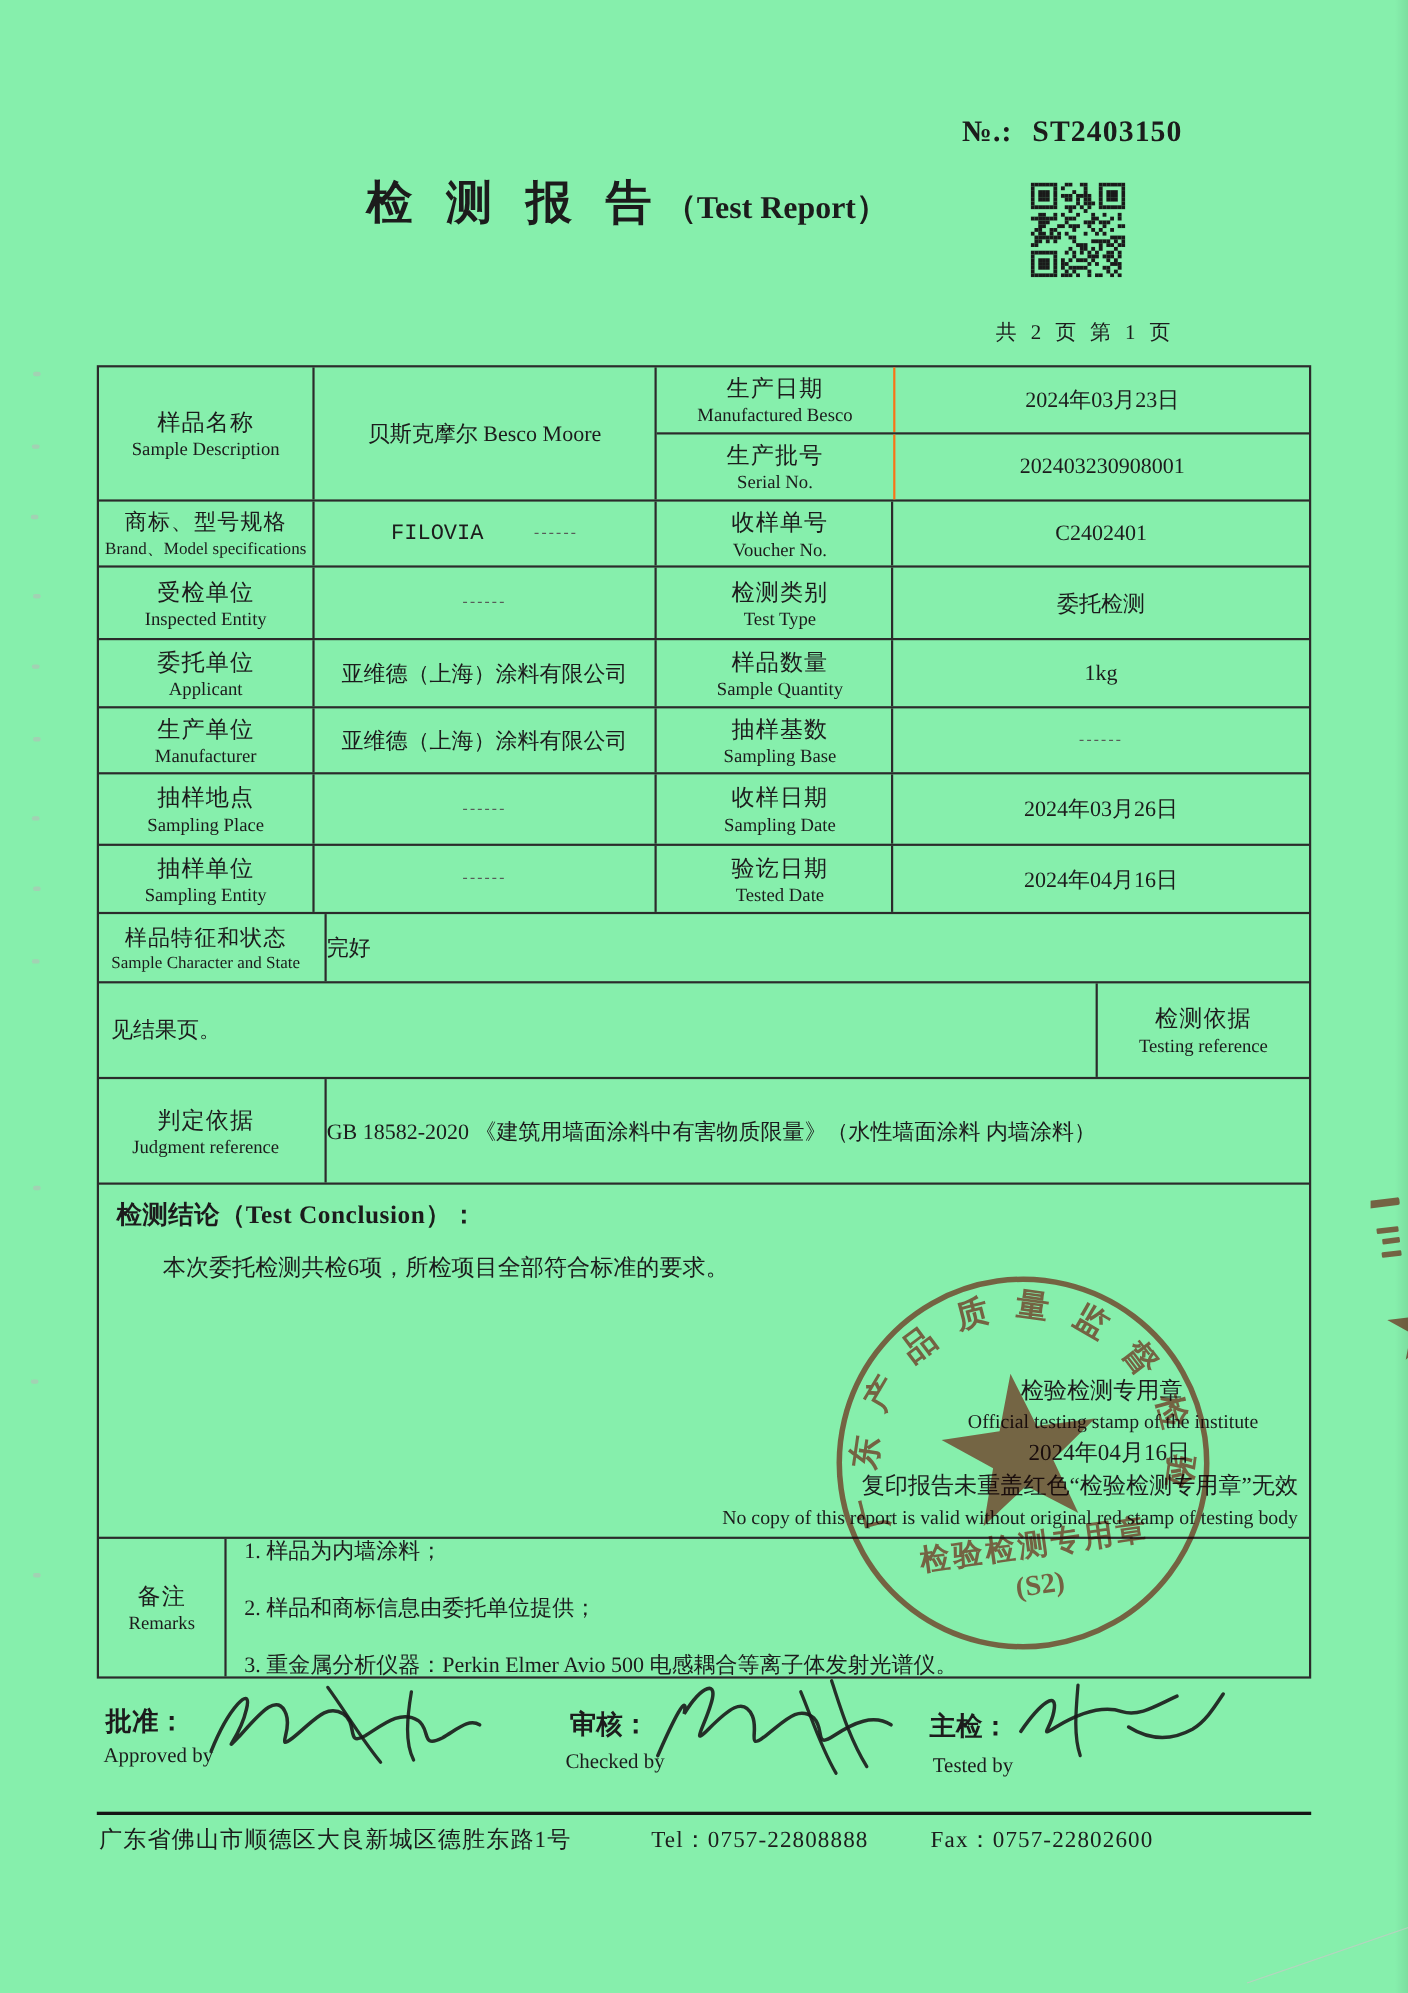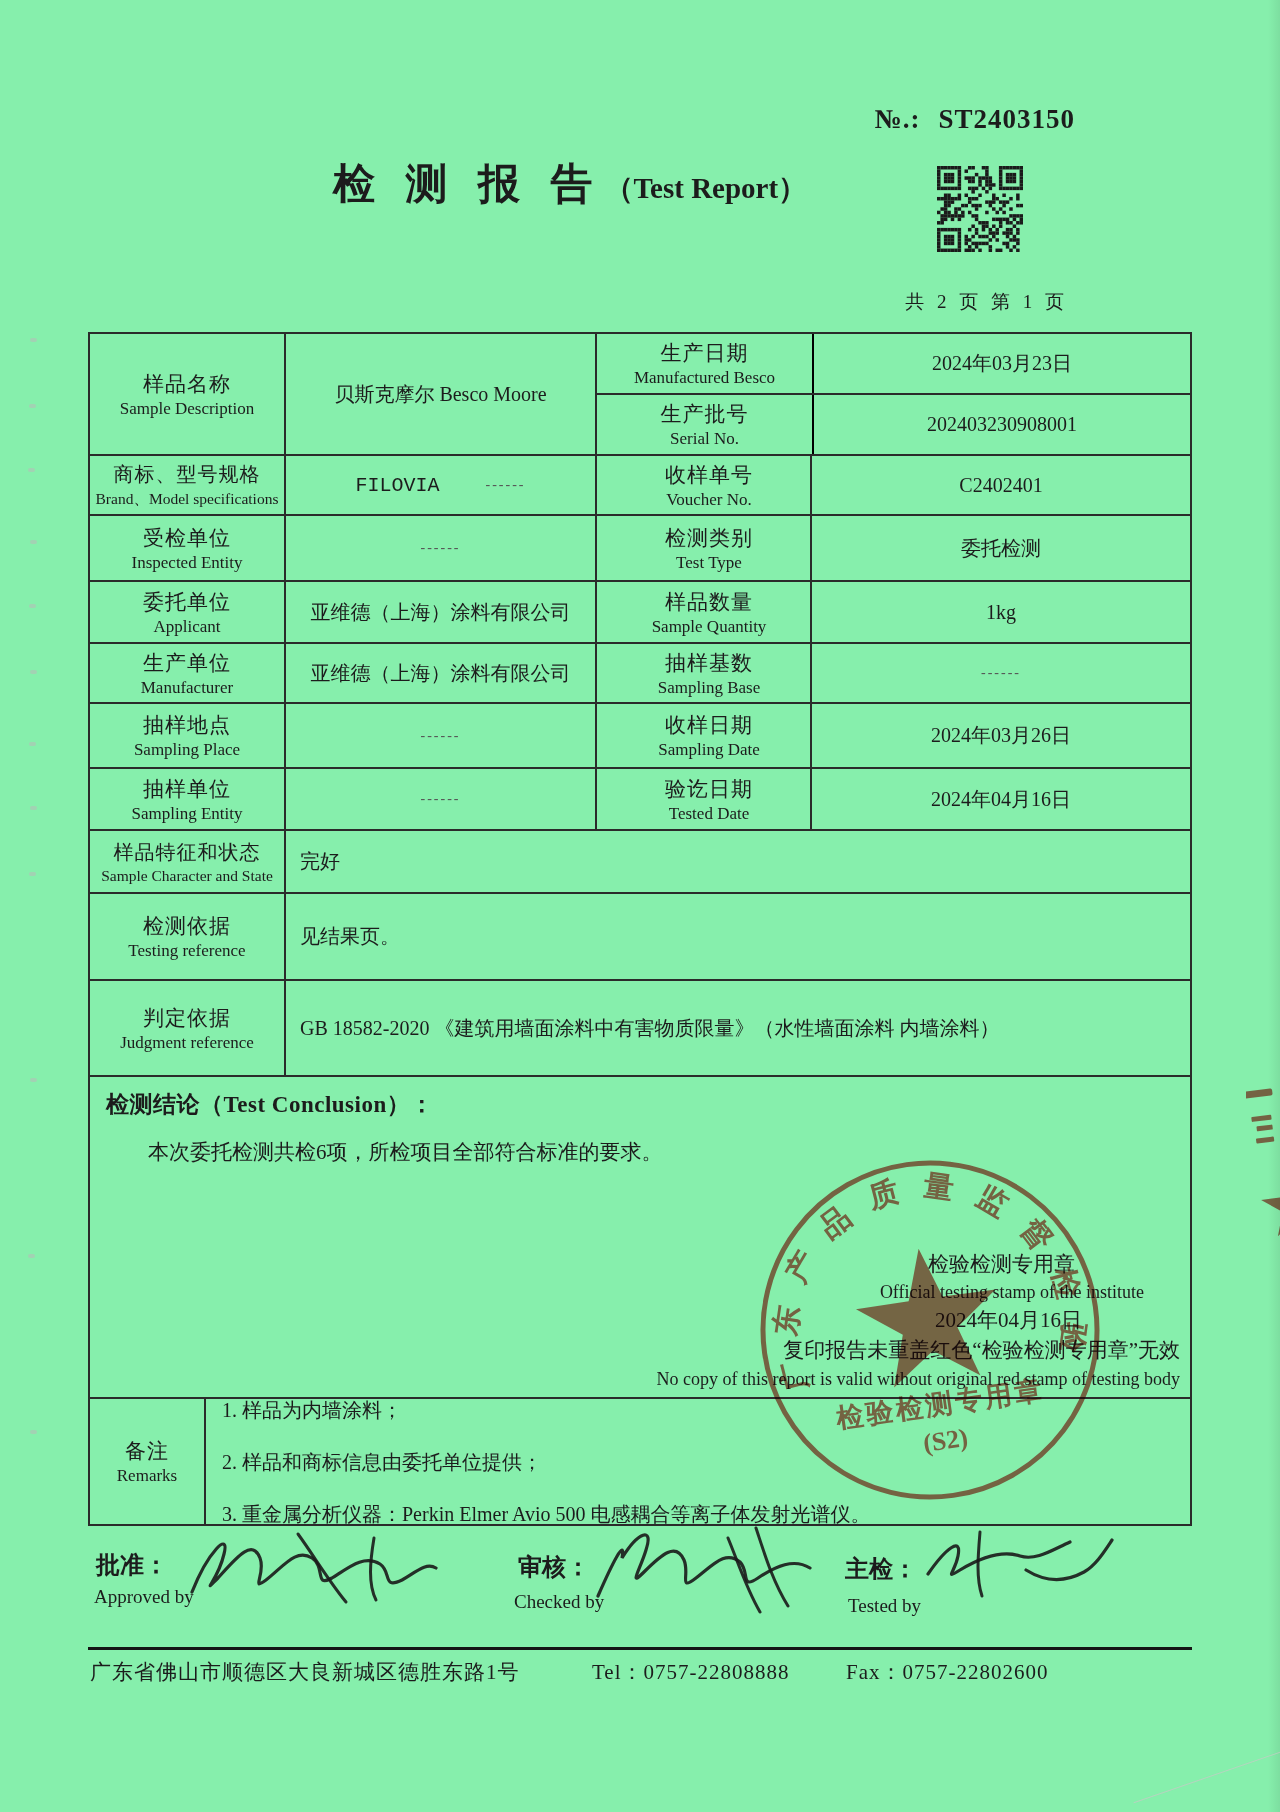--- a/index.html
+++ b/index.html
@@ -27,22 +27,22 @@
   .lab-cn{font-size:21px; letter-spacing:1px;}
   .lab-cn.small{font-size:20px;}
   .lab-en{font-size:17px; margin-top:1px;}
   .lab-en.small{font-size:15.5px;}
   .val{font-size:20px;}
   .dashes{font-size:14px; letter-spacing:2px; color:#555;}
   .cell-stack{flex:1; display:flex; flex-direction:column;}
   .sub{display:flex; flex:1;}
   .sub + .sub{border-top:2px solid #2b2b2b;}
   .sub .slab{width:215px; display:flex; flex-direction:column; align-items:center; justify-content:center; box-sizing:border-box;}
-  .sub .sval{flex:1; display:flex; align-items:center; justify-content:center; border-left:2px solid #000000; box-sizing:border-box; font-size:20px;}
-  .left-val{align-items:flex-start !important; justify-content:center; padding-left:14px; text-align:left;}
+  .sub .sval{flex:1; display:flex; align-items:center; justify-content:center; border-left:2px solid #f97316; box-sizing:border-box; font-size:20px;}
+  .left-val{align-items:flex-start !important; justify-content:center; text-align:left;margin-left:11px;}
   .h120{height:120px;} .h60{height:60px;} .h66{height:66px;} .h62{height:62px;} .h65{height:65px;} .h63{height:63px;} .h87{height:87px;} .h96{height:96px;}
   
   .concl{display:block; height:320px; position:relative; padding:12px 16px; box-sizing:border-box;}
   .concl-head{font-size:23px; font-weight:bold; letter-spacing:.5px;}
   .concl-text{font-size:21px; margin:18px 0 0 42px;}
   .stamp-cap{position:absolute; right:10px; bottom:5px; text-align:right; line-height:1.45;}
   .cap-cn{font-size:21px;}
   .cap-en{font-size:18px;}
   
   .rem-label{width:114px;}
@@ -525,26 +525,26 @@
       <div class="cell w-l1">
         <span class="lab-cn small">样品特征和状态</span>
         <span class="lab-en small">Sample Character and State</span>
       </div>
       <div class="cell w-v2 left-val">
         <span class="val">完好</span>
       </div>
     </div>
 
     <div class="row h87">
+      <div class="cell w-v2 left-val">
+        <span class="val">见结果页。</span>
+      </div>
       <div class="cell w-l1">
         <span class="lab-cn">检测依据</span>
         <span class="lab-en">Testing reference</span>
-      </div>
-      <div class="cell w-v2 left-val">
-        <span class="val">见结果页。</span>
       </div>
     </div>
 
     <div class="row h96">
       <div class="cell w-l1">
         <span class="lab-cn">判定依据</span>
         <span class="lab-en">Judgment reference</span>
       </div>
       <div class="cell w-v2 left-val">
         <span class="val">GB 18582-2020 《建筑用墙面涂料中有害物质限量》（水性墙面涂料 内墙涂料）</span>

